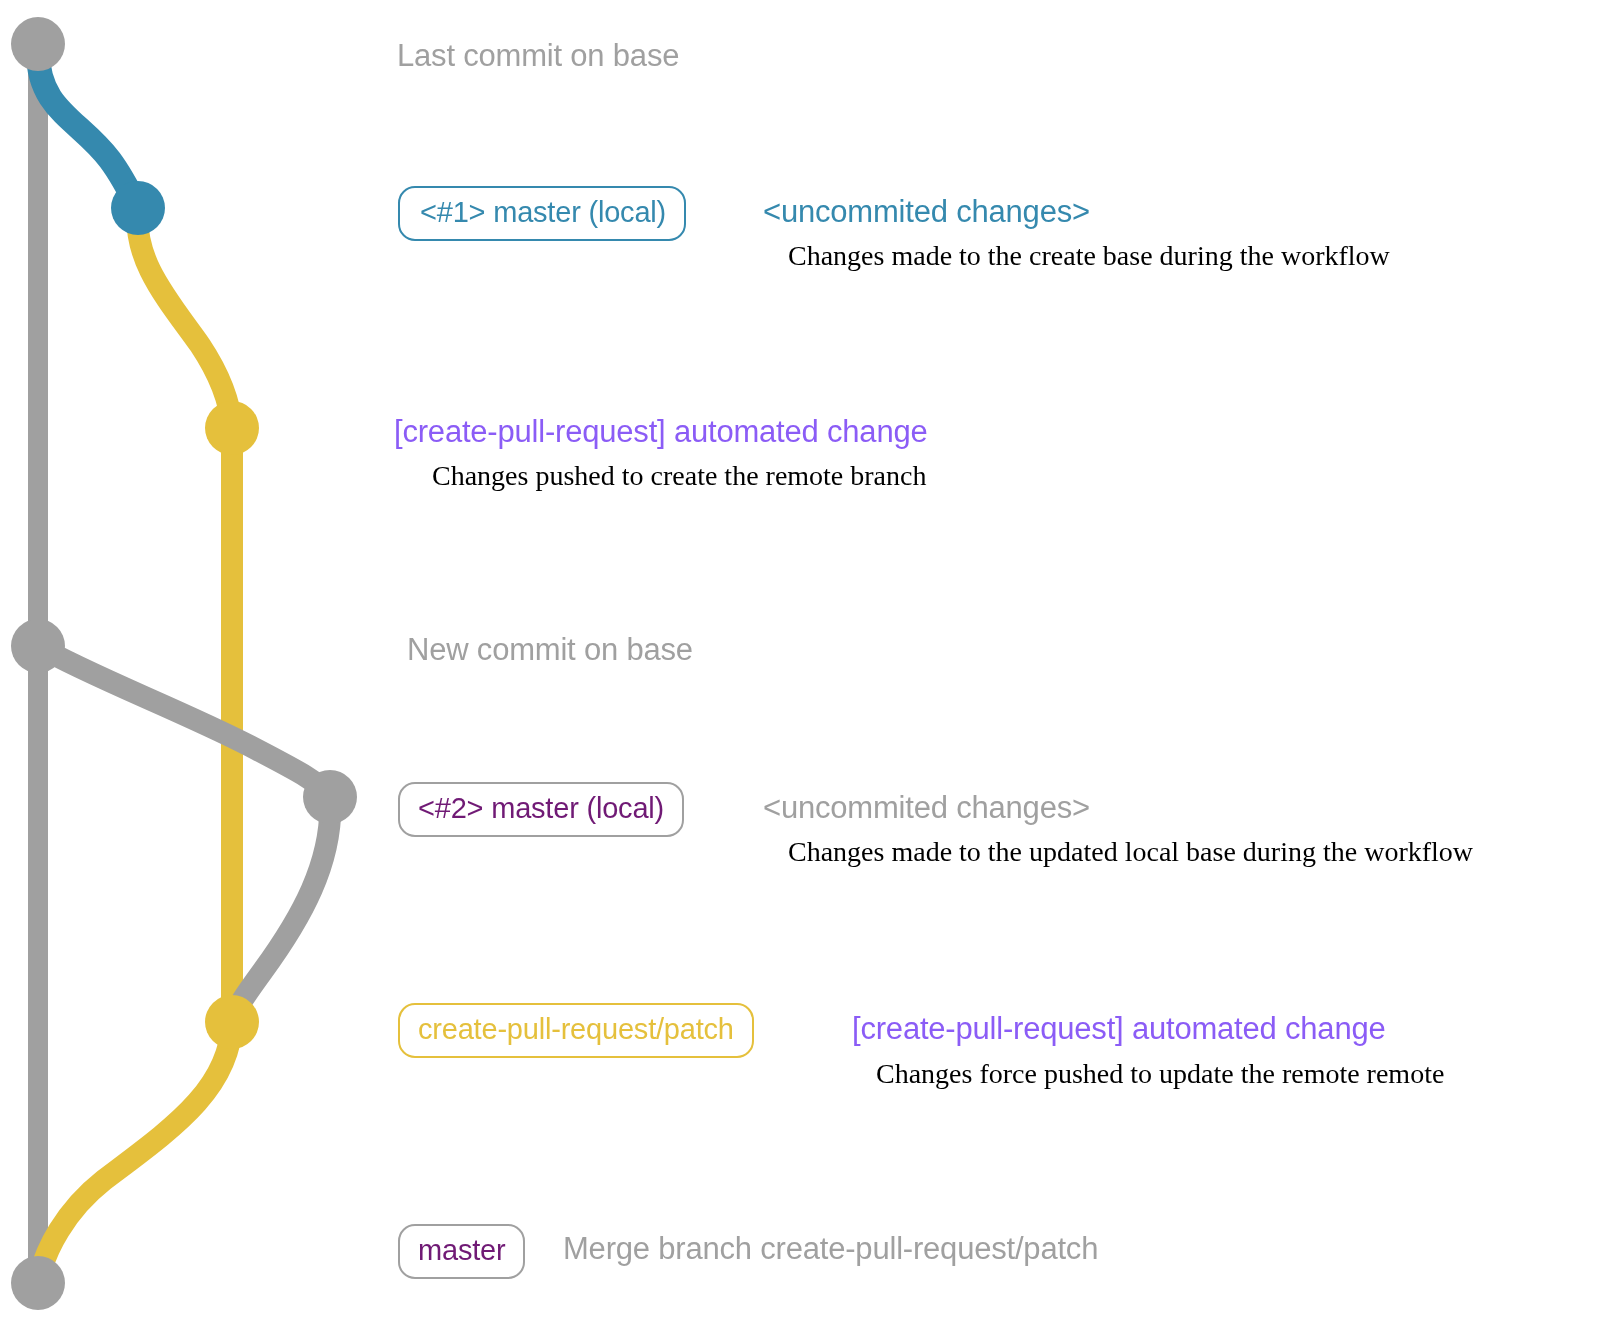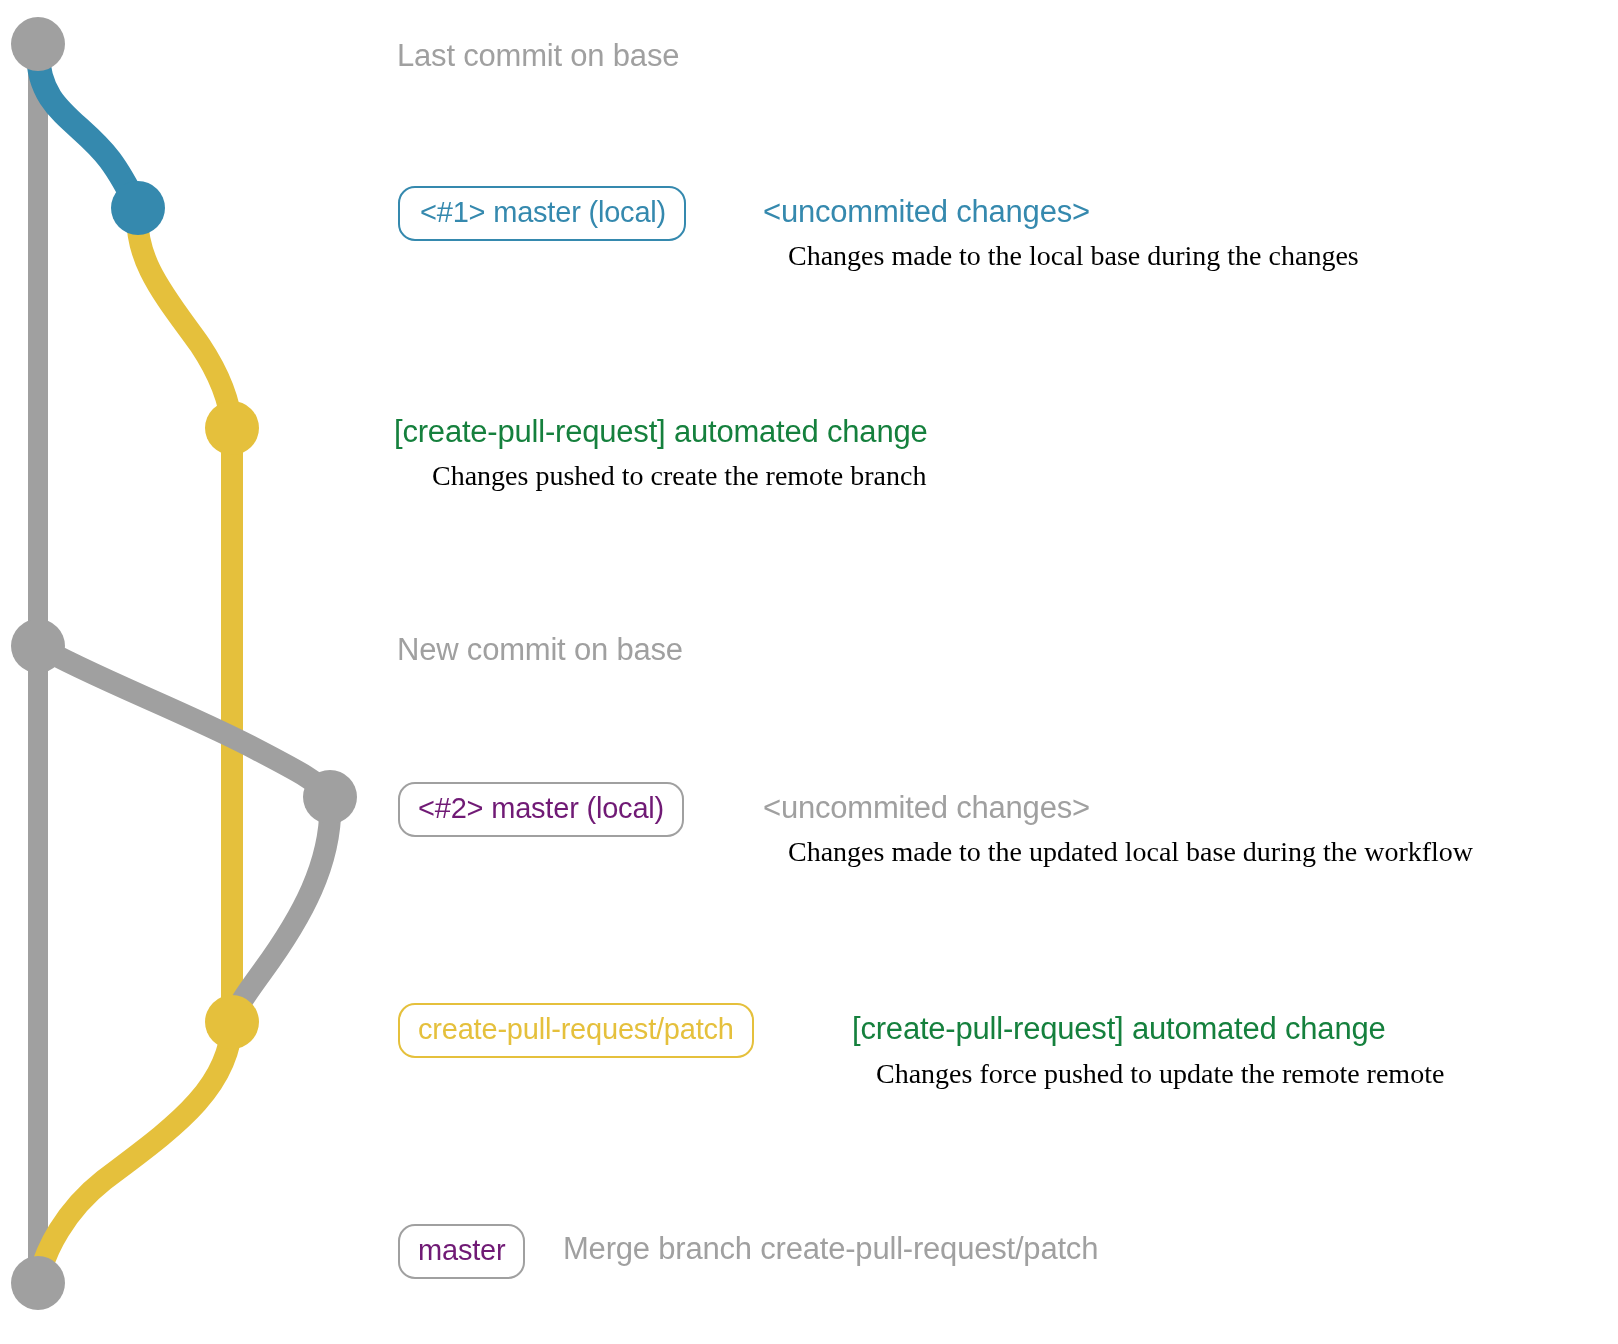--- a/index.html
+++ b/index.html
@@ -67,21 +67,21 @@
     white-space: nowrap;
     font-family: "Liberation Serif", serif;
     font-size: 28px;
     font-weight: 400;
     color: #000000;
     letter-spacing: 0px;
   }
 
   .c-blue  { color: #3589ae; }
   .c-gray  { color: #a0a0a0; }
-  .c-yellow{ color: #15803d; }
+  .c-yellow{ color: #8b5cf6; }
 
   .b-blue  { border-color: #3589ae; color: #3589ae; padding-left: 20px; }
   .b-gray  { border-color: #a0a0a0; color: #701a75; }
   .b-yellow{ border-color: #e5c03c; color: #e5c03c; }
 </style>
 </head>
 <body>
 
 <div id="graph-layer">
   <svg width="400" height="1344" viewBox="0 0 400 1344" xmlns="http://www.w3.org/2000/svg">
@@ -112,30 +112,30 @@
 
 <div id="labels-layer">
 
   <div class="row" style="top:0;">
     <div class="headline c-gray" style="left:397px; top:38px;">Last commit on base</div>
   </div>
 
   <div class="row" style="top:0;">
     <div class="badge b-blue" style="left:398px; top:186px;">&lt;#1&gt; master (local)</div>
     <div class="headline c-blue" style="left:763px; top:194px;">&lt;uncommited changes&gt;</div>
-    <div class="desc" style="left:788px; top:240px;">Changes made to the local base during the changes</div>
+    <div class="desc" style="left:788px; top:240px;">Changes made to the create base during the workflow</div>
   </div>
 
   <div class="row" style="top:0;">
     <div class="headline c-yellow" style="left:394px; top:414px;">[create-pull-request] automated change</div>
     <div class="desc" style="left:416px; top:460px;margin-left:16px;">Changes pushed to create the remote branch</div>
   </div>
 
   <div class="row" style="top:0;">
-    <div class="headline c-gray" style="left:397px; top:632px;">New commit on base</div>
+    <div class="headline c-gray" style="left:407px; top:632px;">New commit on base</div>
   </div>
 
   <div class="row" style="top:0;">
     <div class="badge b-gray" style="left:398px; top:782px;">&lt;#2&gt; master (local)</div>
     <div class="headline c-gray" style="left:763px; top:790px;">&lt;uncommited changes&gt;</div>
     <div class="desc" style="left:788px; top:836px;">Changes made to the updated local base during the workflow</div>
   </div>
 
   <div class="row" style="top:0;">
     <div class="badge b-yellow" style="left:398px; top:1003px;">create-pull-request/patch</div>

